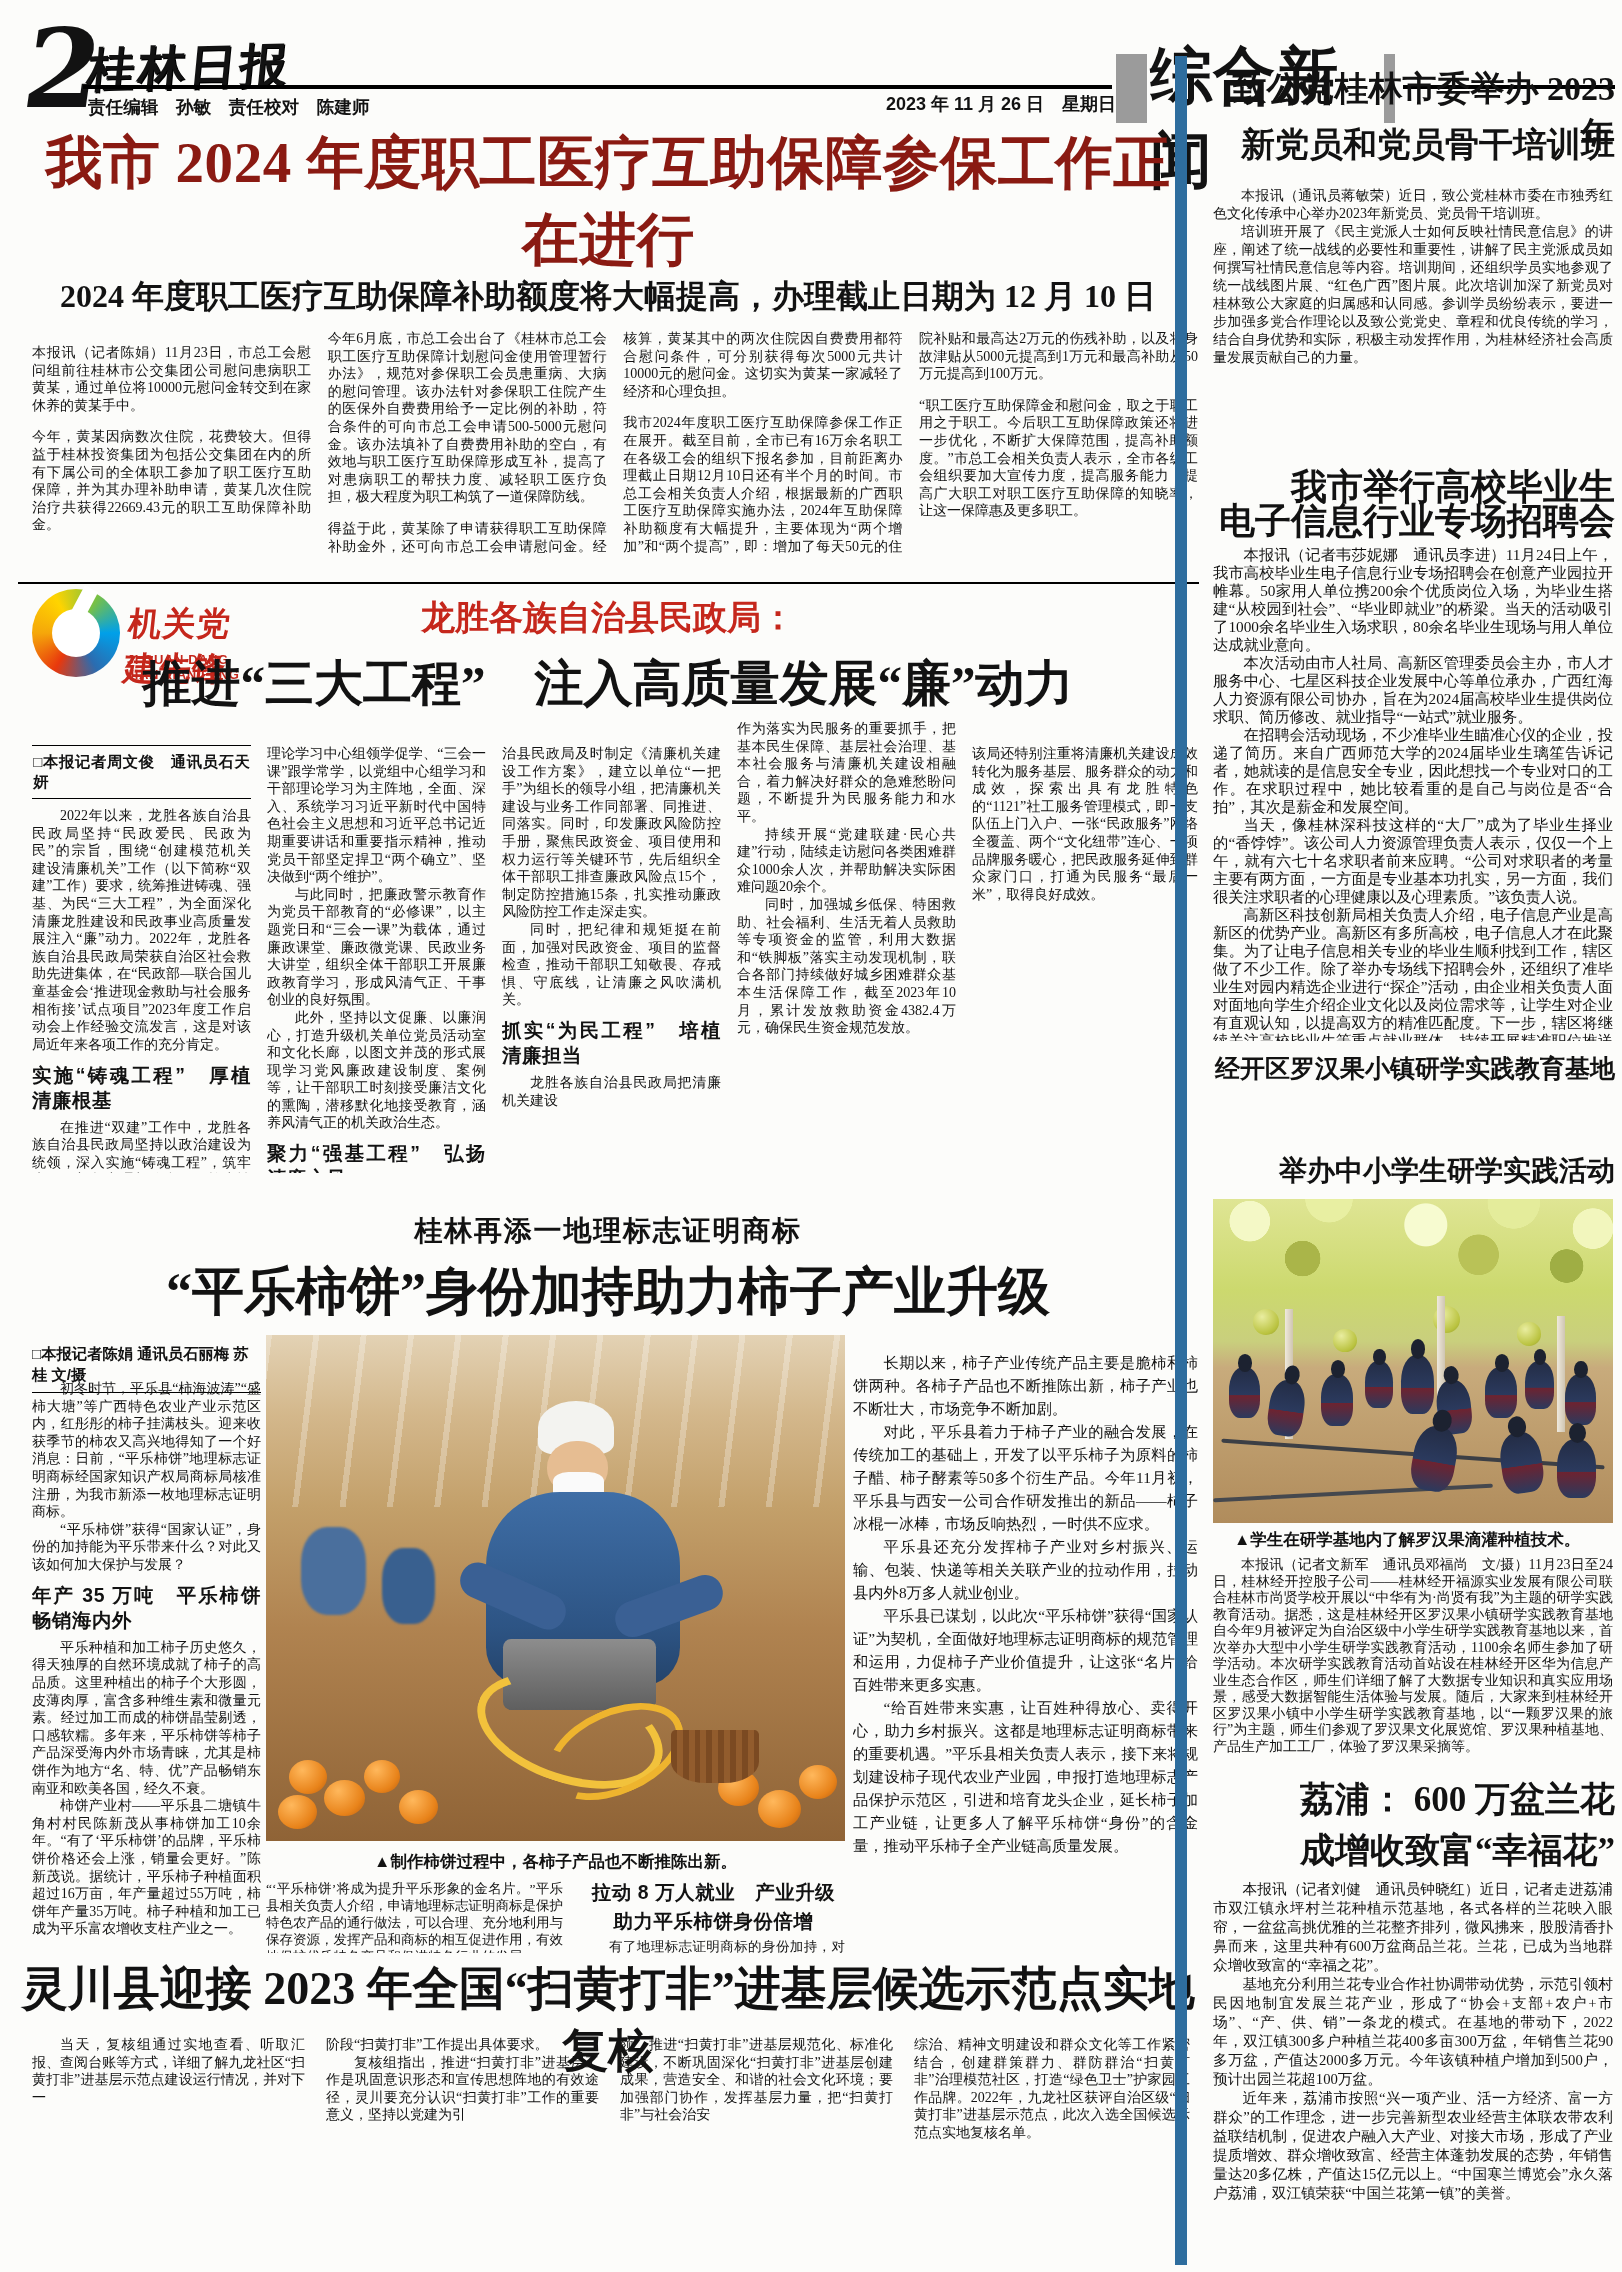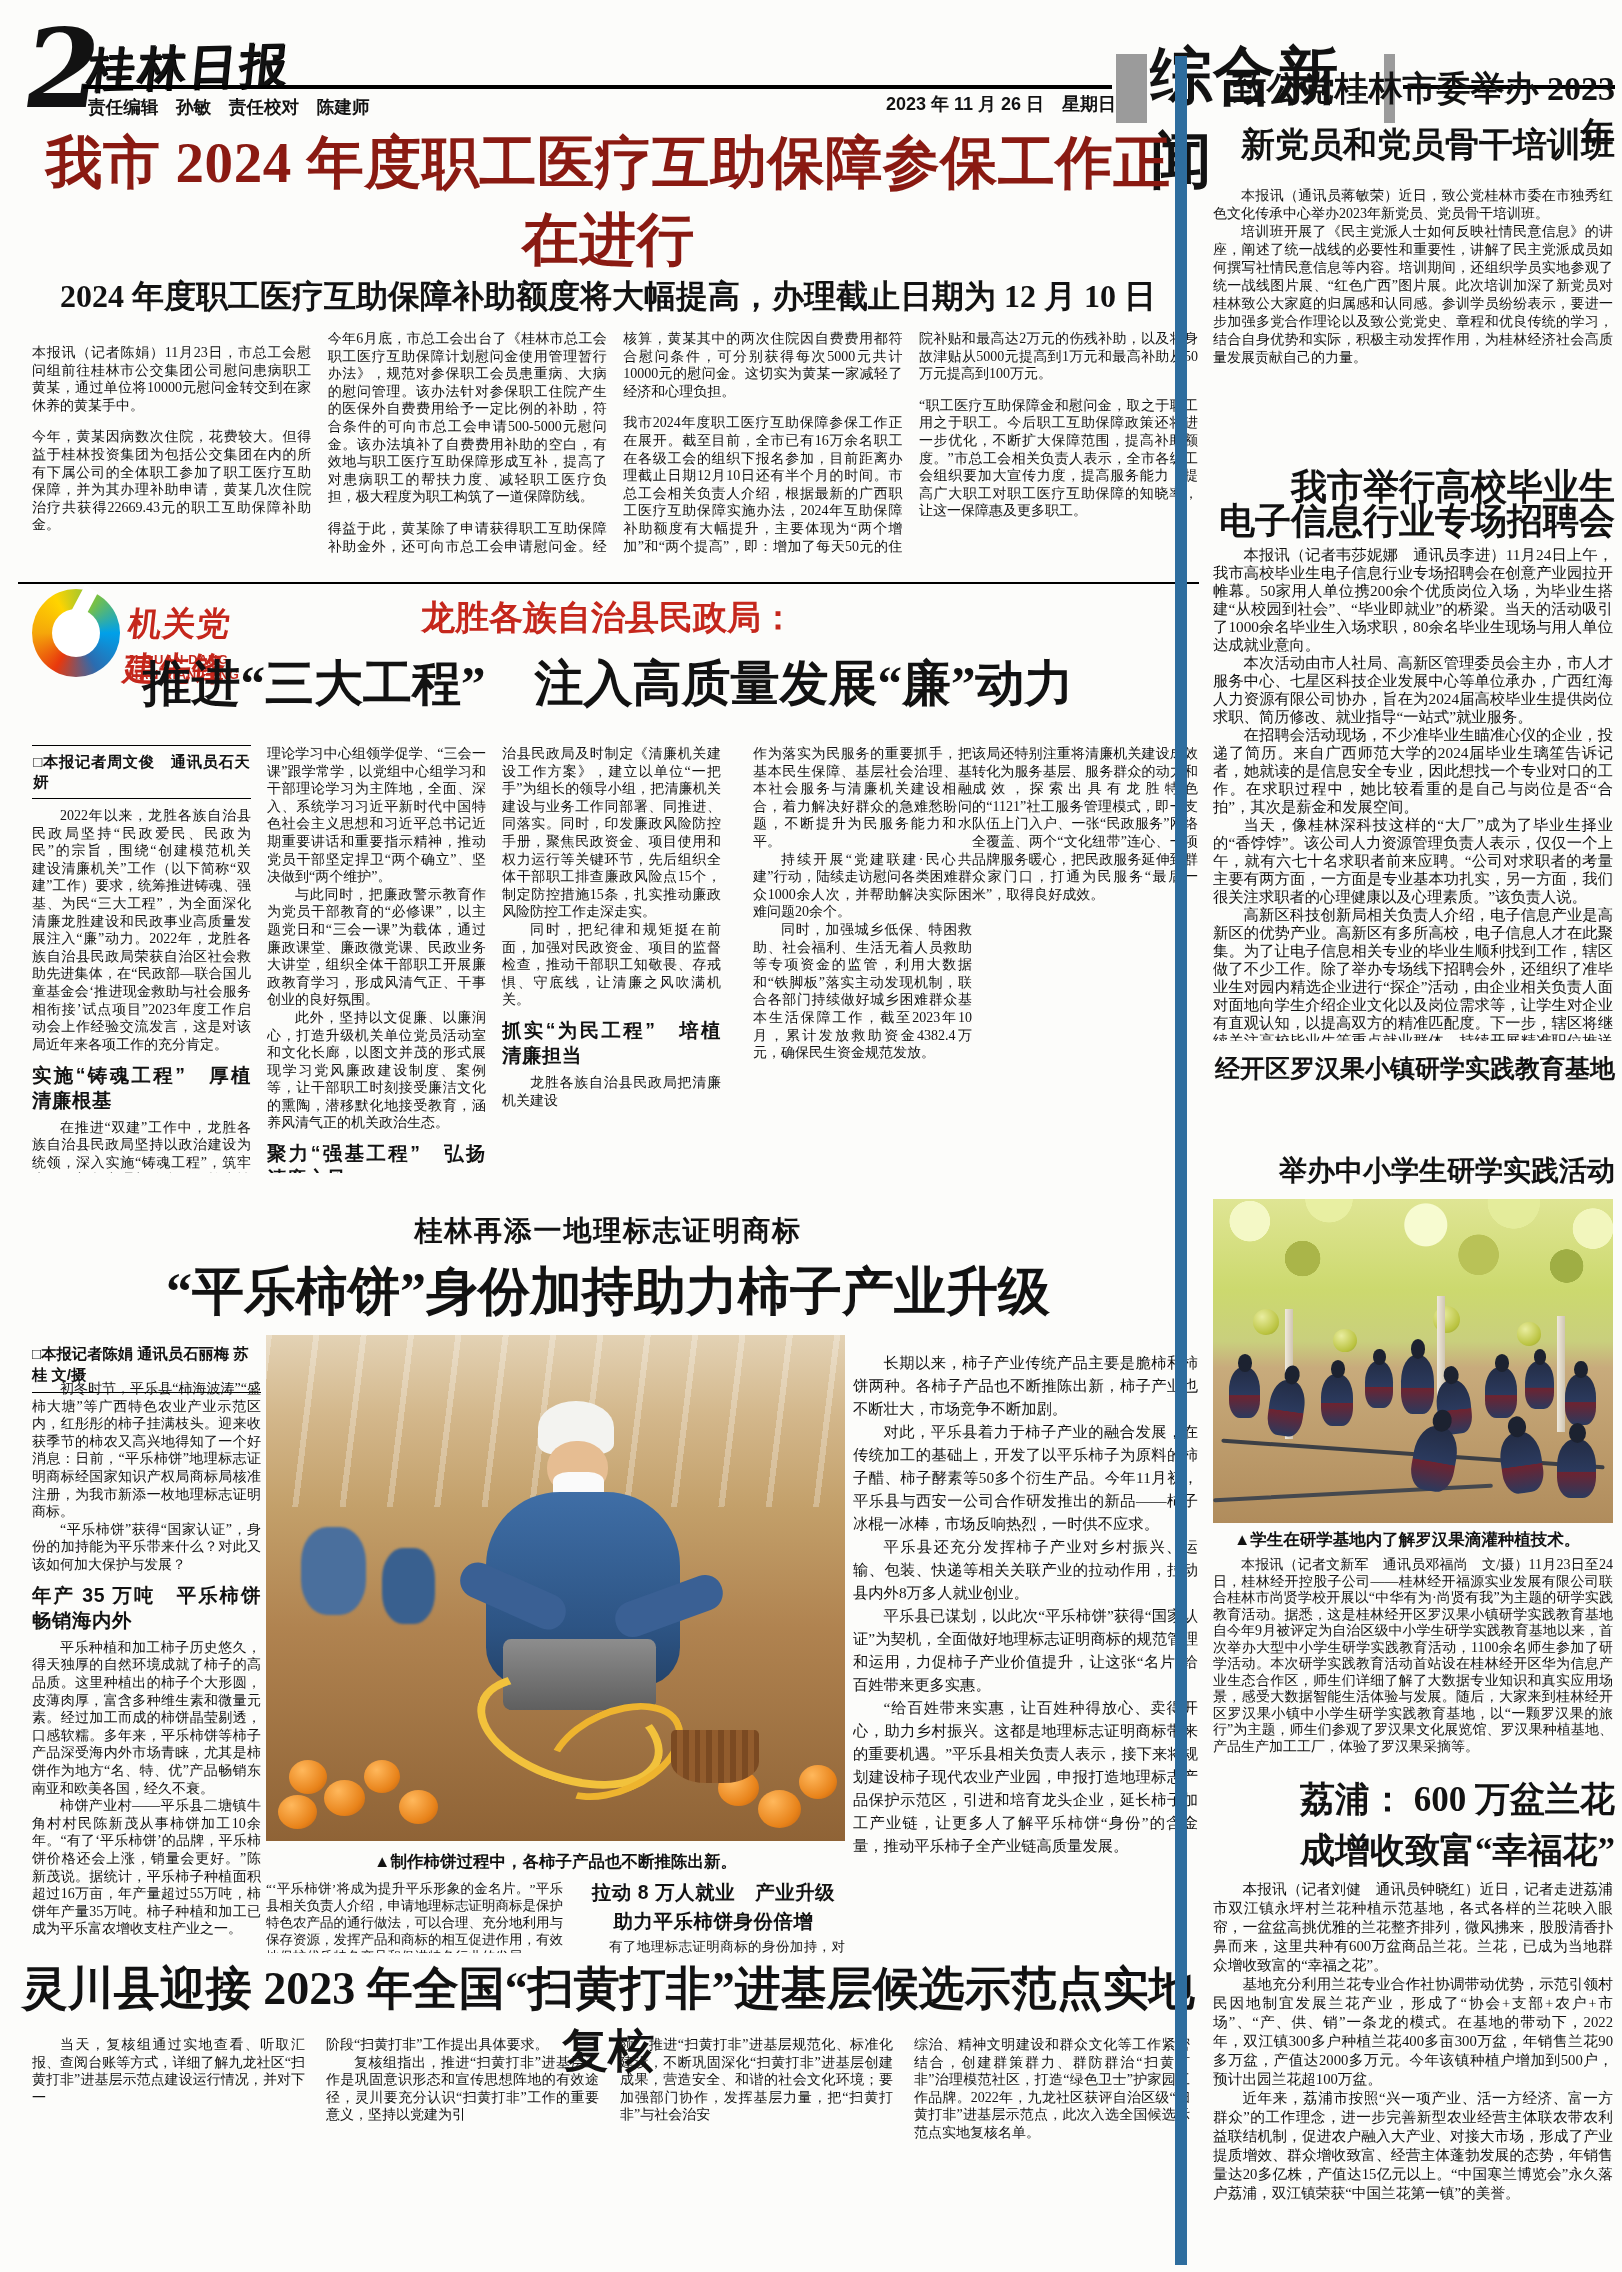--- a/index.html
+++ b/index.html
@@ -94,21 +94,21 @@
     <p class="para">与此同时，把廉政警示教育作为党员干部教育的“必修课”，以主题党日和“三会一课”为载体，通过廉政课堂、廉政微党课、民政业务大讲堂，组织全体干部职工开展廉政教育学习，形成风清气正、干事创业的良好氛围。</p>
     <p class="para">此外，坚持以文促廉、以廉润心，打造升级机关单位党员活动室和文化长廊，以图文并茂的形式展现学习党风廉政建设制度、案例等，让干部职工时刻接受廉洁文化的熏陶，潜移默化地接受教育，涵养风清气正的机关政治生态。</p>
     <div class="sub-head">聚力“强基工程”　弘扬清廉之风</div>
   </div>
 <div class="colblock" style="left:502px;top:745px;width:219px;height:428px;">
     <p class="para-cont">治县民政局及时制定《清廉机关建设工作方案》，建立以单位“一把手”为组长的领导小组，把清廉机关建设与业务工作同部署、同推进、同落实。同时，印发廉政风险防控手册，聚焦民政资金、项目使用和权力运行等关键环节，先后组织全体干部职工排查廉政风险点15个，制定防控措施15条，扎实推动廉政风险防控工作走深走实。</p>
     <p class="para">同时，把纪律和规矩挺在前面，加强对民政资金、项目的监督检查，推动干部职工知敬畏、存戒惧、守底线，让清廉之风吹满机关。</p>
     <div class="sub-head">抓实“为民工程”　培植清廉担当</div>
     <p class="para">龙胜各族自治县民政局把清廉机关建设</p>
   </div>
-<div class="colblock" style="left:737px;top:745px;width:219px;height:428px;margin-left:16px;">
+<div class="colblock" style="left:737px;top:720px;width:219px;height:428px;">
     <p class="para-cont">作为落实为民服务的重要抓手，把基本民生保障、基层社会治理、基本社会服务与清廉机关建设相融合，着力解决好群众的急难愁盼问题，不断提升为民服务能力和水平。</p>
     <p class="para">持续开展“党建联建·民心共建”行动，陆续走访慰问各类困难群众1000余人次，并帮助解决实际困难问题20余个。</p>
     <p class="para">同时，加强城乡低保、特困救助、社会福利、生活无着人员救助等专项资金的监管，利用大数据和“铁脚板”落实主动发现机制，联合各部门持续做好城乡困难群众基本生活保障工作，截至2023年10月，累计发放救助资金4382.4万元，确保民生资金规范发放。</p>
   </div>
 <div class="colblock" style="left:972px;top:745px;width:226px;height:428px;">
     <p class="para-cont">该局还特别注重将清廉机关建设成效转化为服务基层、服务群众的动力和成效，探索出具有龙胜特色的“1121”社工服务管理模式，即一支队伍上门入户、一张“民政服务”网络全覆盖、两个“文化纽带”连心、一项品牌服务暖心，把民政服务延伸到群众家门口，打通为民服务“最后一米”，取得良好成效。</p>
   </div>
 
 <div class="abs sansB center" style="left:17.6px;top:1212px;width:1181px;font-size:28px;letter-spacing:1.8px;">桂林再添一地理标志证明商标</div>
 

